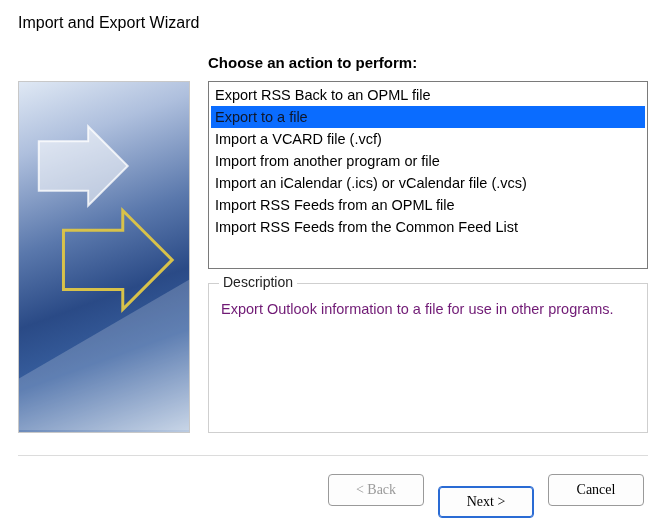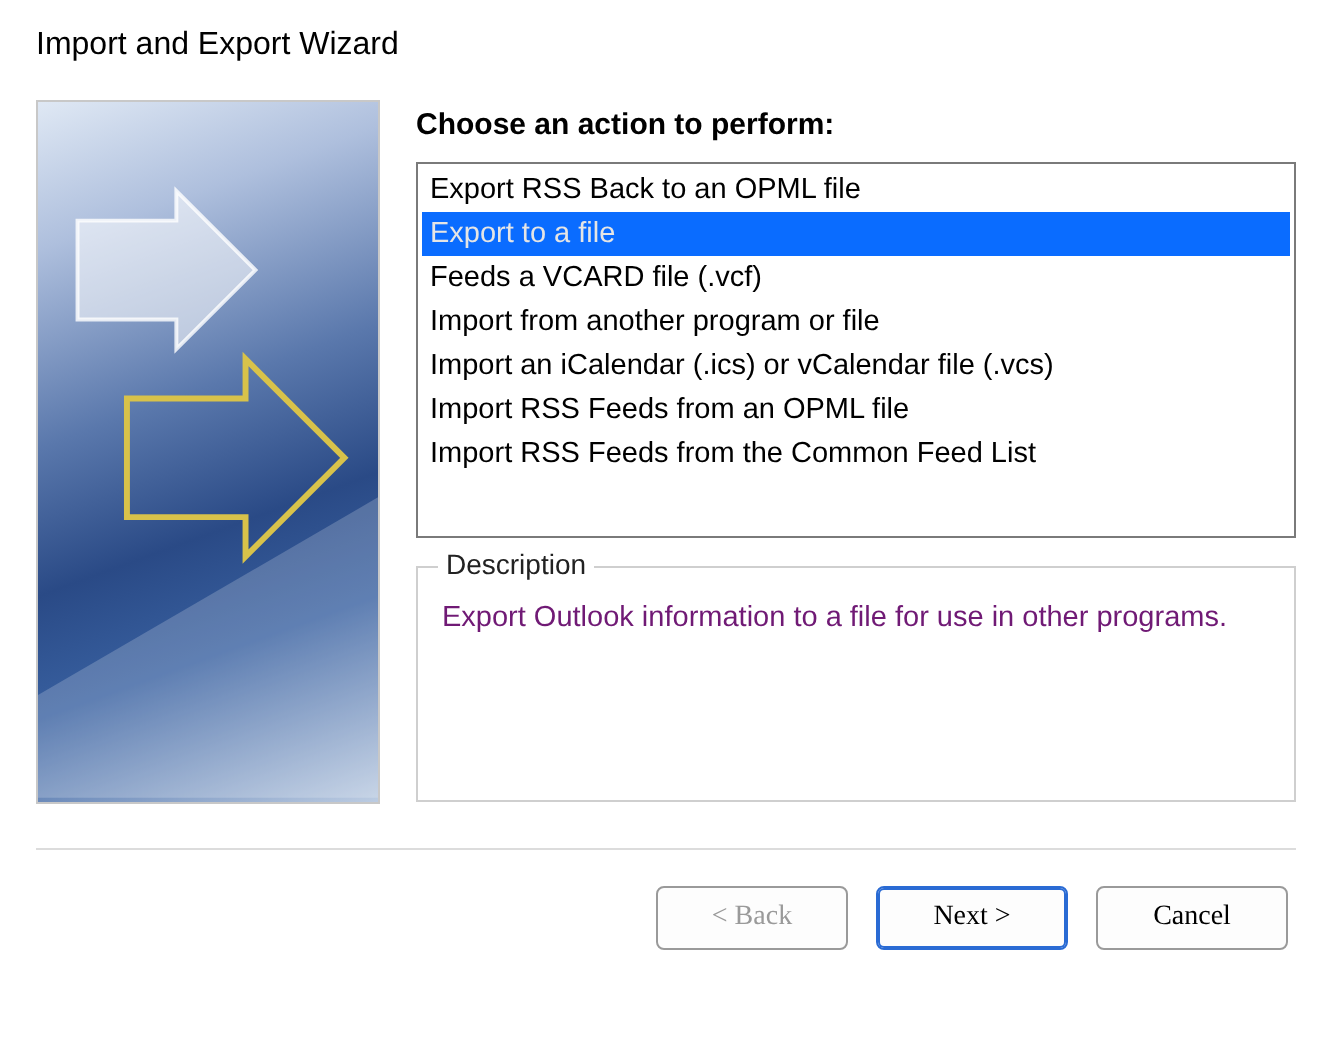--- a/index.html
+++ b/index.html
@@ -16,20 +16,21 @@
   .window {
     padding: 14px 18px 18px 18px;
   }
   .title {
     font-size: 16px;
     margin-bottom: 18px;
   }
   .content {
     display: flex;
     gap: 18px;
+    align-items: flex-end;
   }
   .sidebar-image {
     width: 172px;
     height: 352px;
     border: 1px solid #c8c8c8;
     background: linear-gradient(160deg,#dfe8f4 0%,#aebfdd 18%,#5a78ac 42%,#2a4a86 60%,#3860a0 75%,#bccce2 100%);
     position: relative;
     overflow: hidden;
     flex: 0 0 auto;
   }
@@ -53,28 +54,28 @@
   }
   .list-item {
     font-size: 14.5px;
     line-height: 22px;
     padding: 0 4px;
     white-space: nowrap;
     cursor: default;
   }
   .list-item.selected {
     background: #0a6cff;
-    color: #e5e5e5;
+    color: #0f172a;
   }
   .desc-group {
     margin-top: 14px;
     border: 1px solid #cfcfcf;
     padding: 14px 12px 20px 12px;
     position: relative;
-    height: 118px;
+    height: 150px;
   }
   .desc-legend {
     position: absolute;
     top: -10px;
     left: 10px;
     background: #fff;
     padding: 0 4px;
     font-size: 14px;
     color: #222;
   }
@@ -104,20 +105,21 @@
     font-family: Liberation Serif, serif;
     cursor: pointer;
   }
   button.wiz:disabled {
     color: #9a9a9a;
     cursor: default;
   }
   button.wiz.default {
     border: 1px solid #2a6bd4;
     box-shadow: 0 0 0 1px #2a6bd4 inset;
+    margin-top: 12px;
   }
 </style>
 </head>
 <body>
 
 <div class="window">
   <div class="title">Import and Export Wizard</div>
 
   <div class="content">
     <div class="sidebar-image">
@@ -127,21 +129,21 @@
         <polygon points="0,300 172,200 172,352 0,352" fill="rgba(255,255,255,0.2)"></polygon>
       </svg>
     </div>
 
     <div class="right-pane">
       <div class="prompt">Choose an action to perform:</div>
 
       <div class="listbox" id="action-list">
           <div class="list-item">Export RSS Back to an OPML file</div>
           <div class="list-item selected">Export to a file</div>
-          <div class="list-item">Feeds a VCARD file (.vcf)</div>
+          <div class="list-item">Import a VCARD file (.vcf)</div>
           <div class="list-item">Import from another program or file</div>
           <div class="list-item">Import an iCalendar (.ics) or vCalendar file (.vcs)</div>
           <div class="list-item">Import RSS Feeds from an OPML file</div>
           <div class="list-item">Import RSS Feeds from the Common Feed List</div>
         </div>
 
       <div class="desc-group">
         <span class="desc-legend">Description</span>
         <div class="desc-text">Export Outlook information to a file for use in other programs.</div>
       </div>

